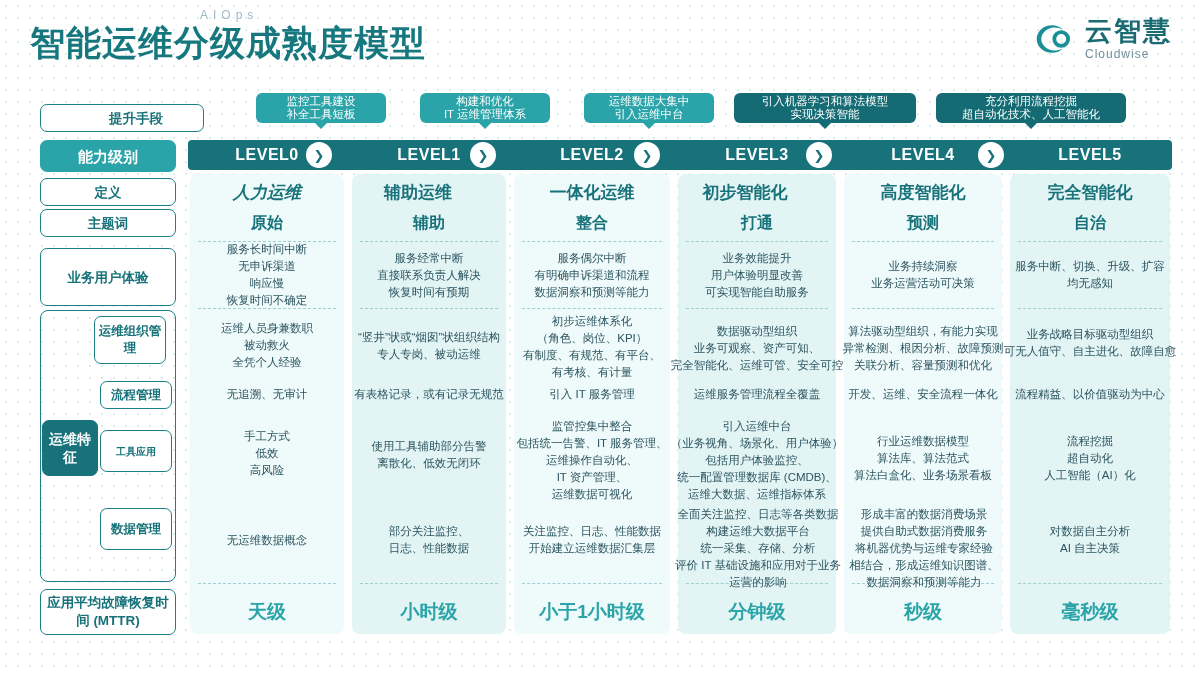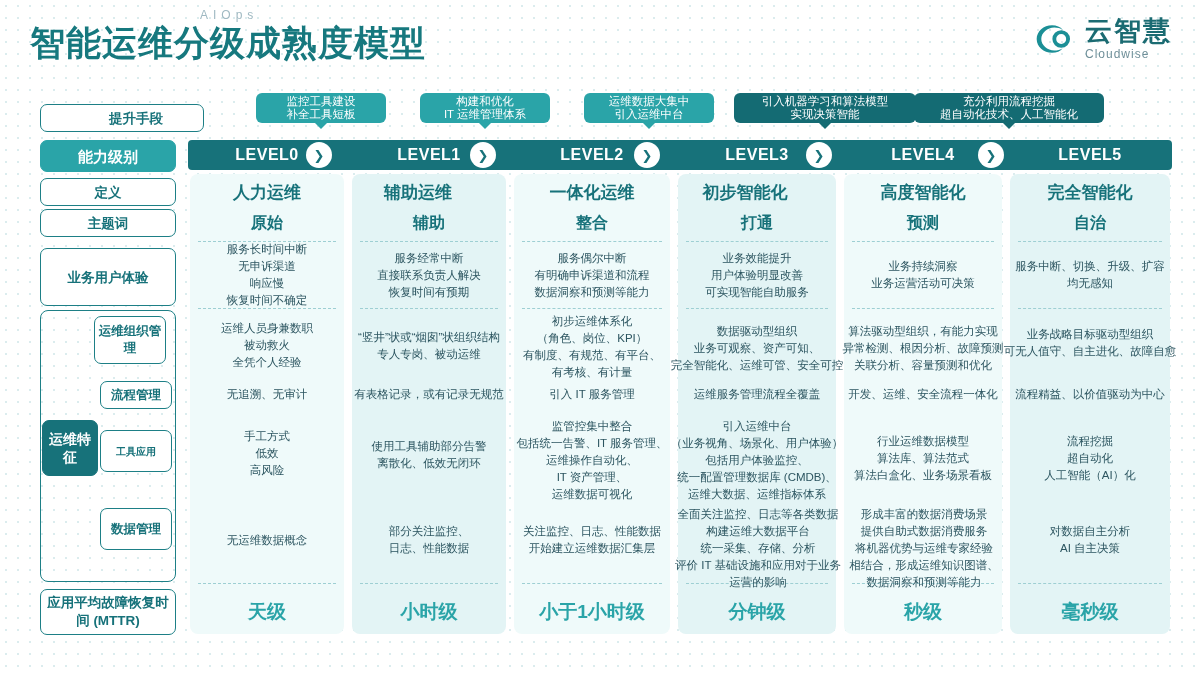--- a/index.html
+++ b/index.html
@@ -149,21 +149,21 @@
       <span class="c2">IT 运维管理体系</span>
     </div>
     <div class="callout" style="left:584px;top:93px;width:130px;">
       <span class="c1">运维数据大集中</span>
       <span class="c2">引入运维中台</span>
     </div>
     <div class="callout dark" style="left:734px;top:93px;width:182px;">
       <span class="c1">引入机器学习和算法模型</span>
       <span class="c2">实现决策智能</span>
     </div>
-    <div class="callout dark" style="left:914px;top:93px;width:190px;">
+    <div class="callout dark" style="left:936px;top:93px;width:190px;">
       <span class="c1">充分利用流程挖掘</span>
       <span class="c2">超自动化技术、人工智能化</span>
     </div>
 
     <div class="colbg light" style="left:190px;top:174px;width:154px;height:460px;"></div>
     <div class="colbg mid" style="left:352px;top:174px;width:154px;height:460px;"></div>
     <div class="colbg light" style="left:514px;top:174px;width:156px;height:460px;"></div>
     <div class="colbg mid" style="left:678px;top:174px;width:158px;height:460px;"></div>
     <div class="colbg light" style="left:844px;top:174px;width:158px;height:460px;"></div>
     <div class="colbg mid" style="left:1010px;top:174px;width:160px;height:460px;"></div>
@@ -175,21 +175,21 @@
     <div class="levelcell" style="left:678px;width:158px;">LEVEL3</div>
     <div class="levelcell" style="left:844px;width:158px;">LEVEL4</div>
     <div class="levelcell" style="left:1010px;width:160px;">LEVEL5</div>
 
     <div class="chev" style="left:306px;">❯</div>
     <div class="chev" style="left:470px;">❯</div>
     <div class="chev" style="left:634px;">❯</div>
     <div class="chev" style="left:806px;">❯</div>
     <div class="chev" style="left:978px;">❯</div>
 
-    <div class="cell defrow" style="left:190px;top:178px;width:154px;height:28px;">人力运维</div>
+    <div class="cell defrow" style="left:190px;top:178px;width:154px;height:28px;font-style:italic;">人力运维</div>
     <div class="cell defrow" style="left:352px;top:178px;width:132px;height:28px;">辅助运维</div>
     <div class="cell defrow" style="left:514px;top:178px;width:156px;height:28px;">一体化运维</div>
     <div class="cell defrow" style="left:678px;top:178px;width:134px;height:28px;">初步智能化</div>
     <div class="cell defrow" style="left:844px;top:178px;width:158px;height:28px;">高度智能化</div>
     <div class="cell defrow" style="left:1010px;top:178px;width:160px;height:28px;">完全智能化</div>
 
     <div class="cell themerow" style="left:190px;top:209px;width:154px;height:26px;">原始</div>
     <div class="cell themerow" style="left:352px;top:209px;width:154px;height:26px;">辅助</div>
     <div class="cell themerow" style="left:514px;top:209px;width:156px;height:26px;">整合</div>
     <div class="cell themerow" style="left:678px;top:209px;width:158px;height:26px;">打通</div>

